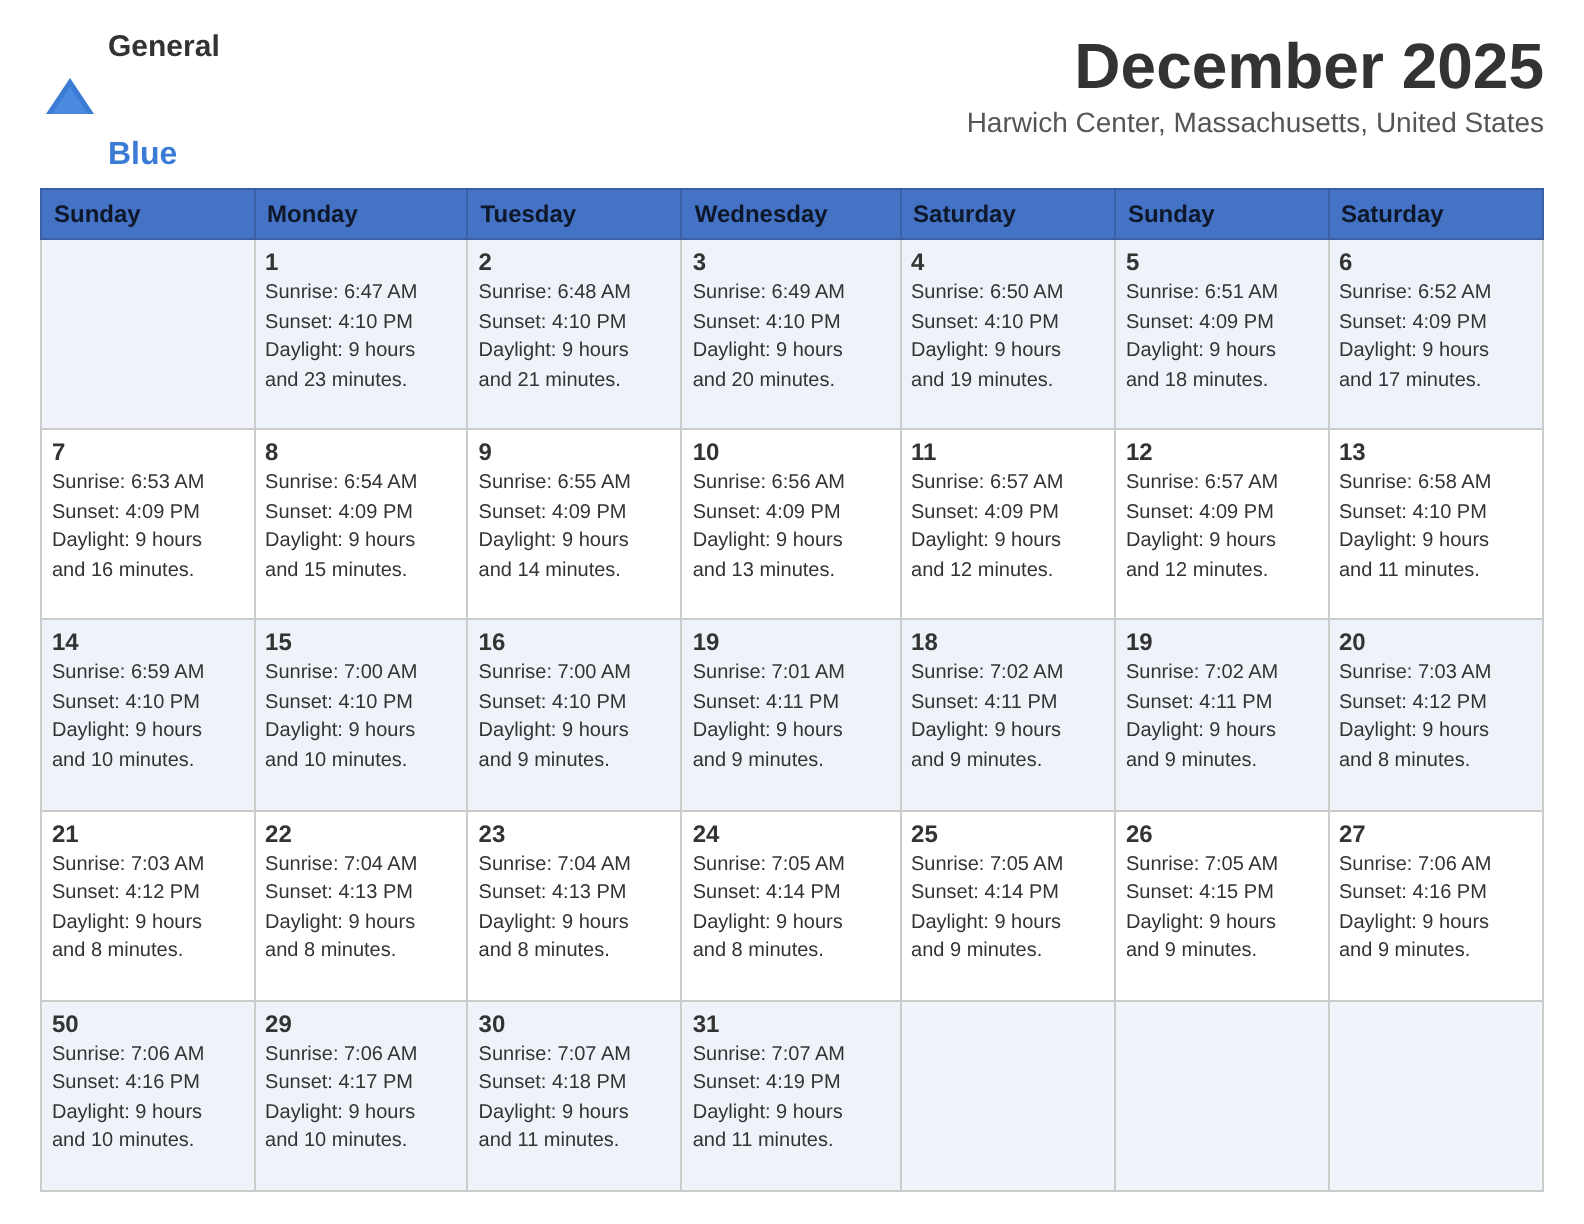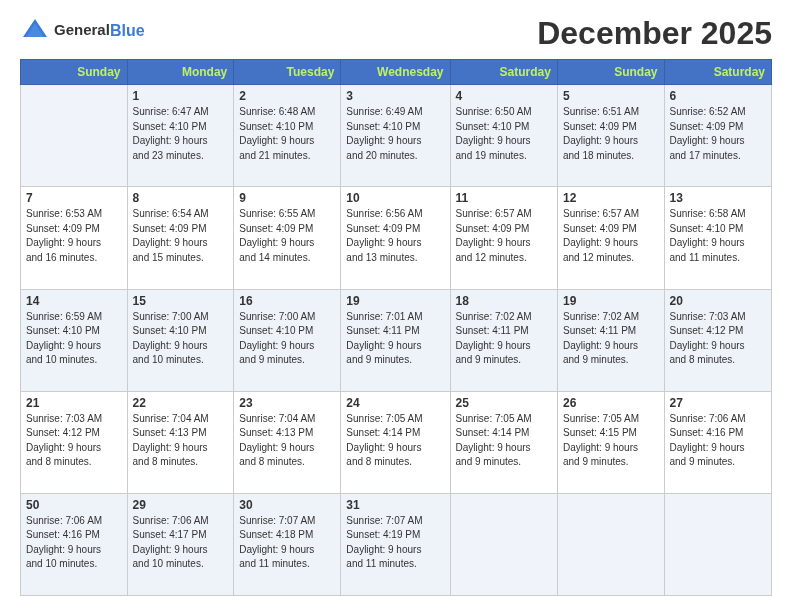--- a/index.html
+++ b/index.html
@@ -23,22 +23,23 @@
       justify-content: space-between;
       margin-bottom: 8px;
     }
     .logo {
       display: flex;
       align-items: center;
       gap: 4px;
     }
     .logo-text {
       display: flex;
-      flex-direction: row;
+      flex-direction: column;
       line-height: 1.1;
+      gap: 36px;
     }
     .logo-general {
       font-size: 15px;
       font-weight: bold;
       color: #333;
     }
     .logo-blue {
       font-size: 16px;
       font-weight: bold;
       color: #3a7bd5;
@@ -62,23 +63,23 @@
       margin-top: 2px;
     }
     .calendar {
       width: 100%;
       border-collapse: collapse;
       flex: 1;
       font-size: 10.5px;
     }
     .calendar thead tr th {
       background-color: #4472c4;
-      color: #bef264;
+      color: #0f172a;
       padding: 5px 6px;
-      text-align: right;
+      text-align: left;
       font-size: 12px;
       font-weight: bold;
       border: 1px solid #3a60a8;
     }
     .calendar tbody tr td {
       border: 1px solid #ccc;
       padding: 4px 5px;
       vertical-align: top;
       background: #fff;
       width: 113px;
@@ -115,20 +116,21 @@
         <polygon points="20,4 36,28 4,28" fill="#3a7bd5"></polygon>
         <polygon points="20,10 32,28 8,28" fill="#5a9aee" opacity="0.5"></polygon>
       </svg>
       <div class="logo-text">
         <span class="logo-general">General</span>
         <span class="logo-blue">Blue</span>
       </div>
     </div>
     <div class="title-block">
       <div class="main-title">December 2025</div>
+      <div class="subtitle">Harwich Center, Massachusetts, United States</div>
     </div>
   </div>
 
   <table class="calendar">
     <thead>
       <tr>
       <th>Sunday</th>
           <th>Monday</th>
           <th>Tuesday</th>
           <th>Wednesday</th>

